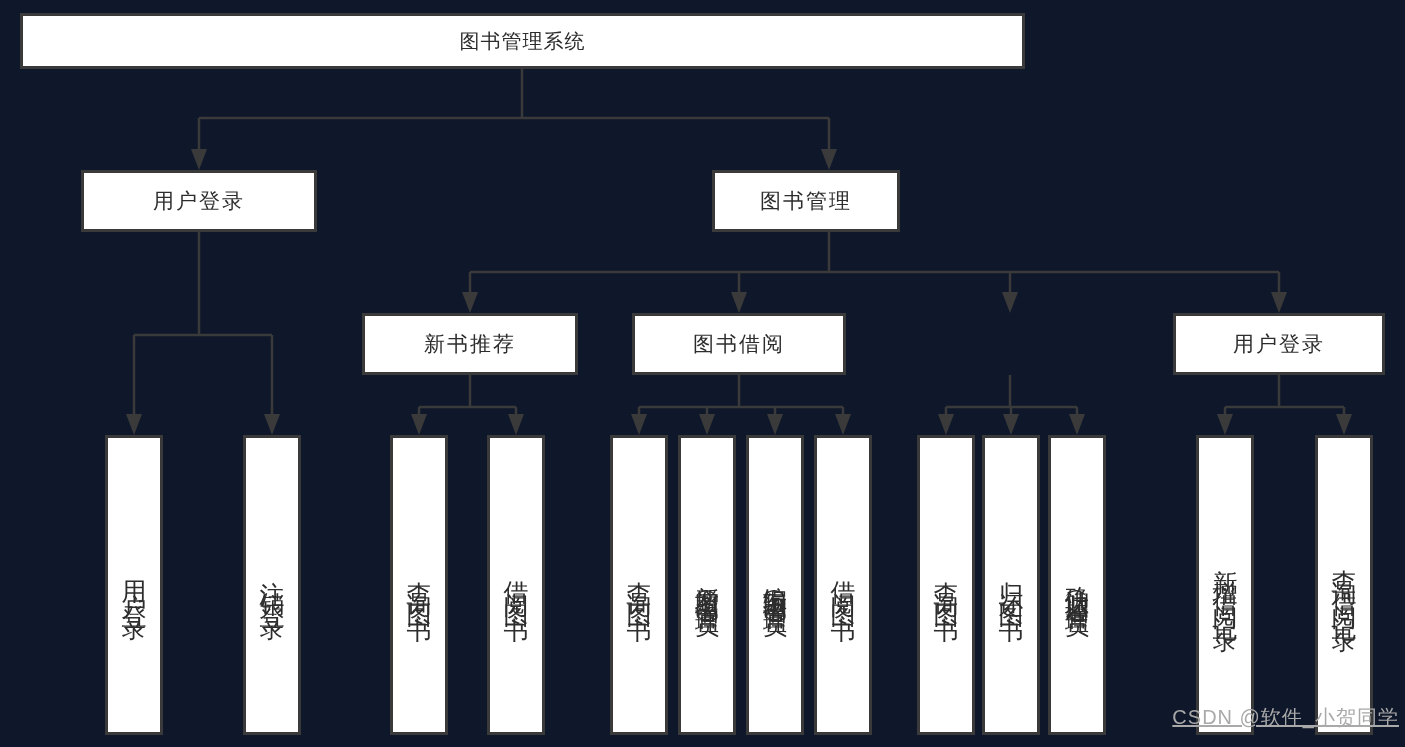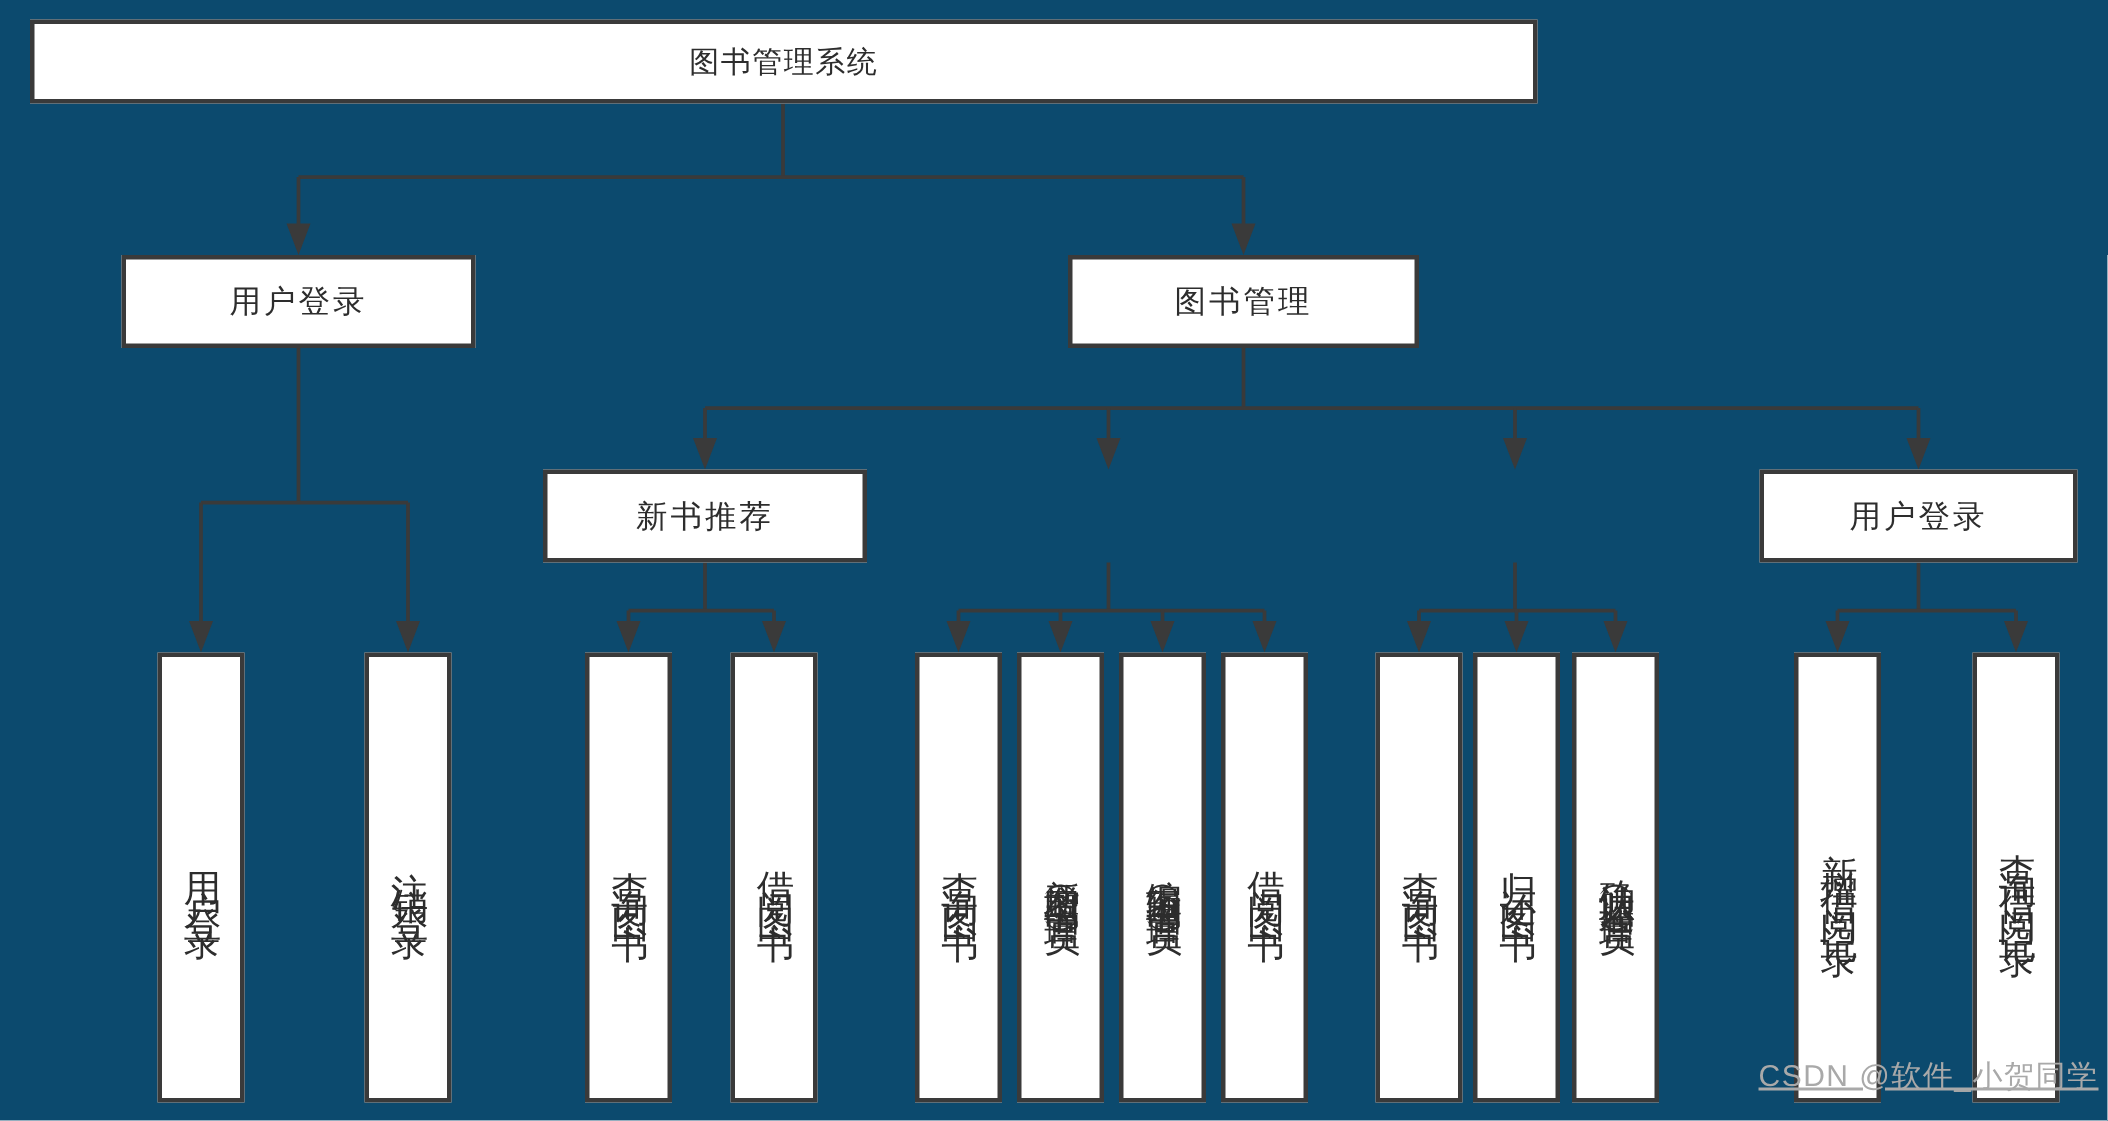--- a/index.html
+++ b/index.html
@@ -1,17 +1,17 @@
 <!DOCTYPE html>
 <html><head>
 <meta charset="utf-8">
 <style>
   html,body{margin:0;padding:0;background:#ffffff;}
   .stage{
-    position:relative;width:1405px;height:747px;background:#0c4a6e;overflow:hidden;
+    position:relative;width:1405px;height:747px;background:#0f172a;overflow:hidden;
     font-family:"Liberation Sans","DejaVu Sans",sans-serif;
   }
   .connectors{position:absolute;left:0;top:0;pointer-events:none;}
   .node{
     position:absolute;box-sizing:border-box;background:#ffffff;
     border:3px solid #3a3a3a;display:flex;align-items:center;justify-content:center;
     color:#2d2d2d;
   }
   .h-node span{font-size:21px;letter-spacing:2px;white-space:nowrap;}
   .root-node span{font-size:20px;letter-spacing:1px;}
@@ -99,26 +99,29 @@
     </g>
   </svg>
 
   <div class="node h-node root-node" style="left:20px;top:13px;width:1005px;height:56px">
     <span>图书管理系统</span>
   </div>
 
   <div class="node h-node l2" style="left:81px;width:236px">
     <span>用户登录</span>
   </div>
-  <div class="node h-node l2" style="left:712px;width:234px">
+  <div class="node h-node l2" style="left:712px;width:188px">
     <span>图书管理</span>
   </div>
 
   <div class="node h-node l3" style="left:362px;width:216px">
     <span>新书推荐</span>
+  </div>
+  <div class="node h-node l3" style="left:632px;width:214px">
+    <span>图书借阅</span>
   </div>
   <div class="node h-node l3" style="left:1173px;width:212px">
     <span>用户登录</span>
   </div>
 
   <div class="node leaf-node" style="left:105px">
     <span class="v-text">用户登录</span>
   </div>
   <div class="node leaf-node" style="left:243px">
     <span class="v-text">注销登录</span>

